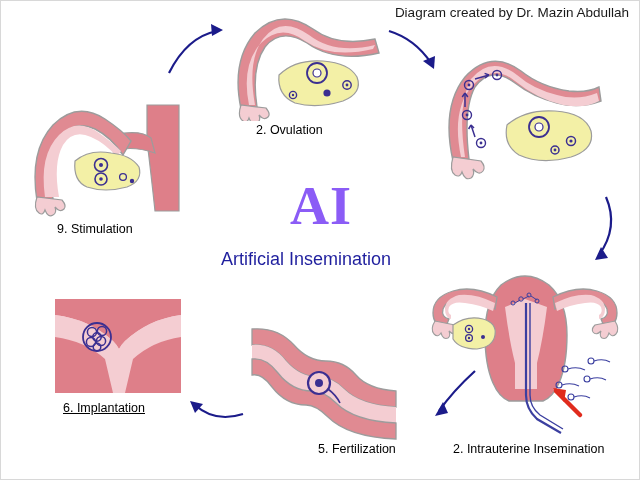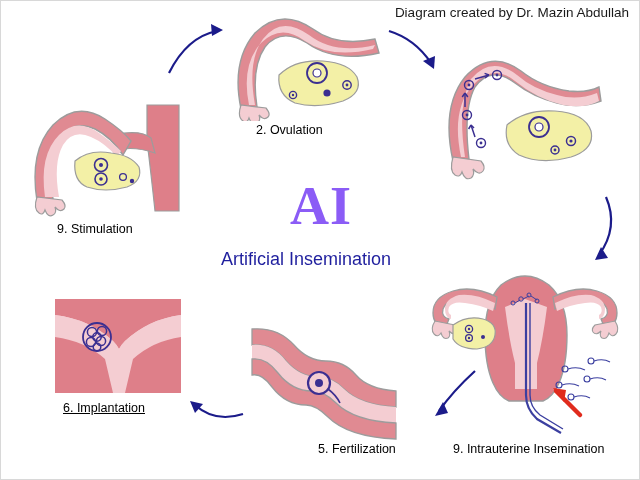--- a/index.html
+++ b/index.html
@@ -201,21 +201,21 @@
             <path d="M149 134 q9 -3 16 1"></path>
           </g>
       </g>
 
       <g>
         <path d="M155 152 L131 128" stroke="#e02b1d" stroke-width="4.5" stroke-linecap="round"></path>
         <path d="M128 125 l13 2 l-2 12 Z" fill="#e02b1d"></path>
       </g>
     </g>
   </svg>
-  <div class="step-label" style="left:452px; top:441px;">9. Intrauterine Insemination</div>
+  <div class="step-label" style="left:452px; top:441px;">2. Intrauterine Insemination</div>
 
   <svg class="panel" style="left:243px; top:318px;" width="155" height="122" viewBox="0 0 155 122">
     <g>
 
       <path d="M8 10 Q34 8 50 26 Q64 42 82 42 Q100 42 112 56 Q124 70 152 72 L152 88 Q116 86 100 70 Q88 58 74 58 Q56 58 42 42 Q28 24 8 26 Z" fill="#e08a92" stroke="#9c9c9c" stroke-width="1.3"></path>
 
       <path d="M8 26 Q28 24 42 42 Q56 58 74 58 Q88 58 100 70 Q116 86 152 88 L152 104 Q110 102 92 84 Q80 72 68 72 Q48 72 34 54 Q22 38 8 40 Z" fill="#f4cdd2"></path>
 
       <path d="M8 40 Q22 38 34 54 Q48 72 68 72 Q80 72 92 84 Q110 102 152 104 L152 120 Q104 118 84 98 Q72 86 62 86 Q42 86 28 68 Q18 54 8 56 Z" fill="#e08a92" stroke="#9c9c9c" stroke-width="1.3"></path>
 

